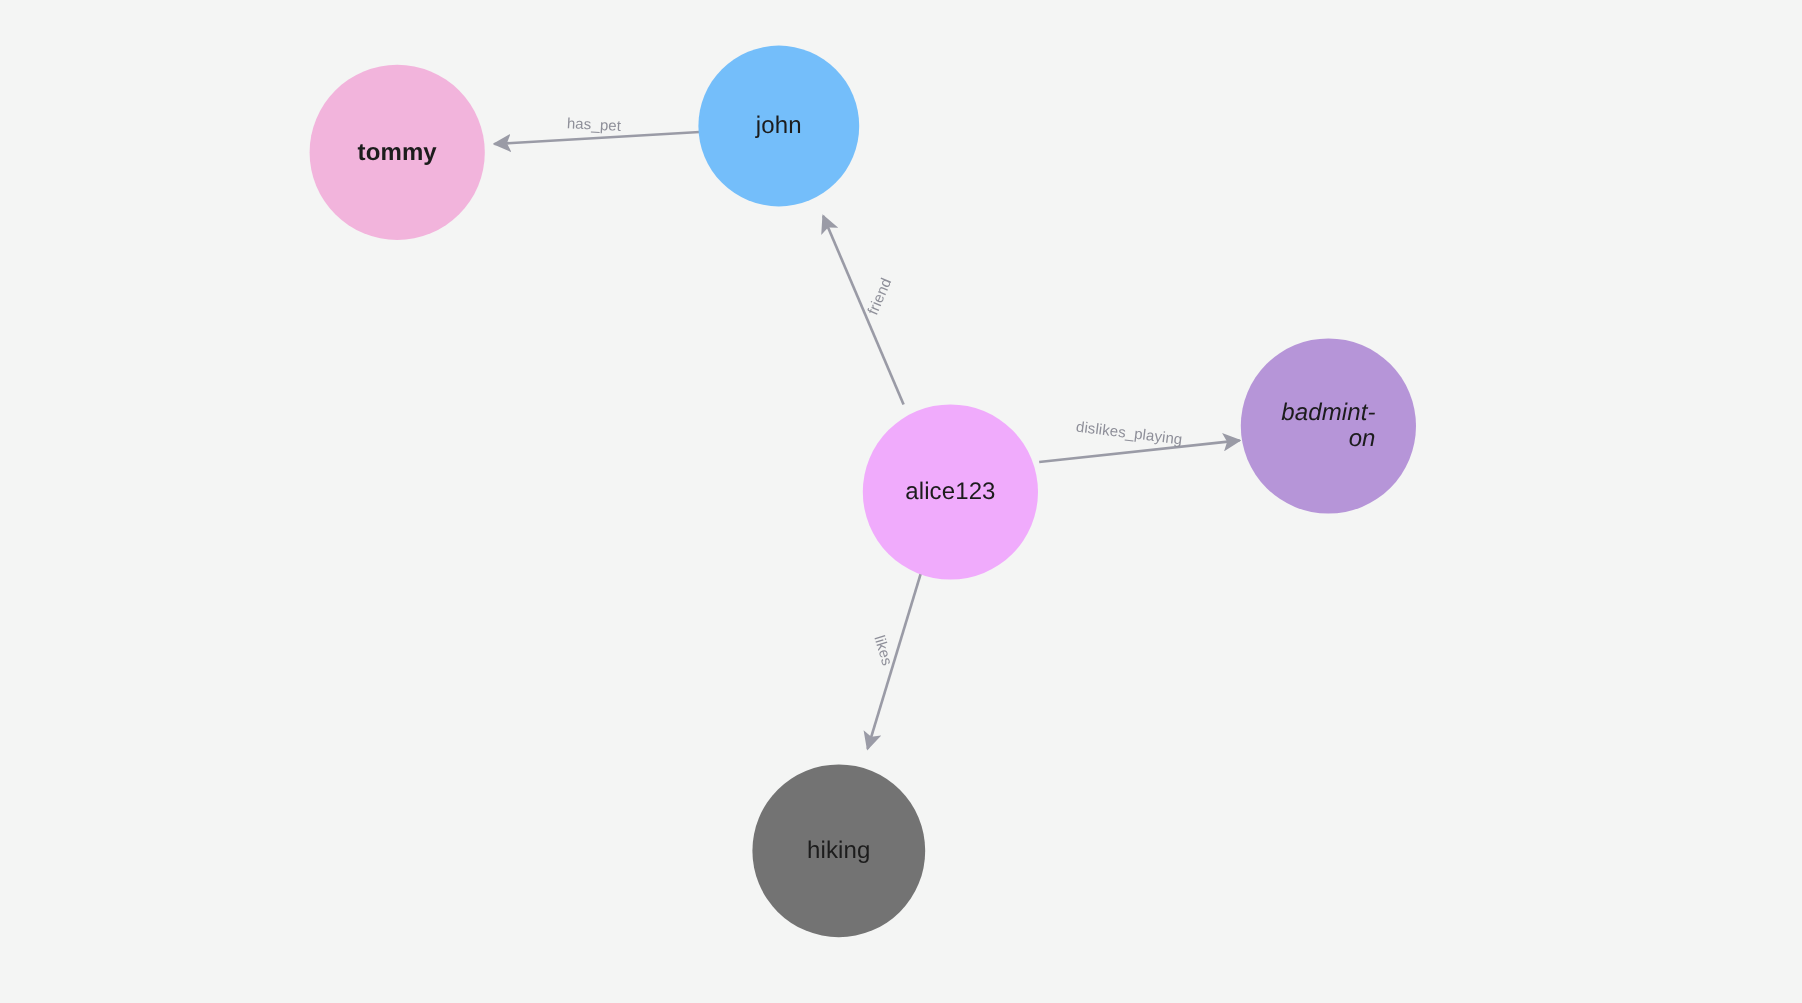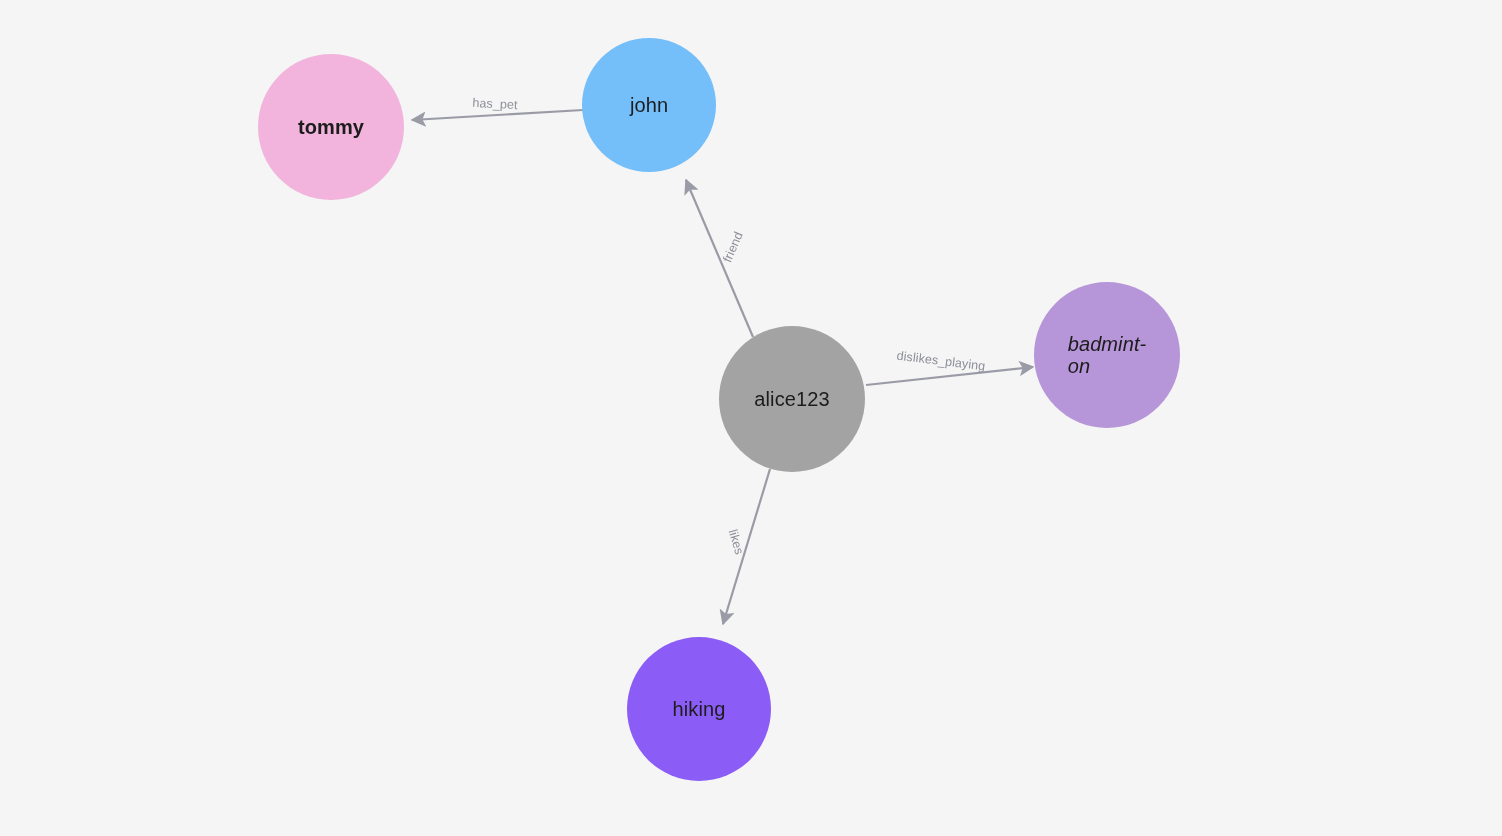--- a/index.html
+++ b/index.html
@@ -25,21 +25,21 @@
     inset: 0;
     width: 1502px;
     height: 836px;
   }
   .graph-node {
     position: absolute;
     border-radius: 50%;
     display: flex;
     align-items: center;
     justify-content: center;
-    text-align: left;
+    text-align: right;
     box-sizing: border-box;
     cursor: pointer;
   }
   .node-label {
     color: #1c1c1c;
     font-size: 20px;
     line-height: 1.12;
     letter-spacing: 0.1px;
     font-family: "Liberation Sans", sans-serif;
     white-space: pre-line;
@@ -76,28 +76,28 @@
       </g>
   </svg>
 
   <div id="node-layer">
       <div class="graph-node" style="left: 258px; top: 54px; width: 146px; height: 146px; background: rgb(242, 180, 220);">
         <span class="node-label" style="color: rgb(28, 28, 28); font-weight: bold;">tommy</span>
       </div>
       <div class="graph-node" style="left: 582px; top: 38px; width: 134px; height: 134px; background: rgb(116, 190, 250);">
         <span class="node-label" style="color: rgb(28, 28, 28);">john</span>
       </div>
-      <div class="graph-node" style="left: 719px; top: 326px; width: 146px; height: 146px; background: #a3a3a3;">
+      <div class="graph-node" style="left: 719px; top: 337px; width: 146px; height: 146px; background: #f0abfc;">
         <span class="node-label" style="color: rgb(28, 28, 28);">alice123</span>
       </div>
       <div class="graph-node" style="left: 1034px; top: 282px; width: 146px; height: 146px; background: rgb(182, 149, 216);">
         <span class="node-label" style="color: rgb(28, 28, 28); font-style: italic;">badmint-
 on</span>
       </div>
-      <div class="graph-node" style="left: 627px; top: 637px; width: 144px; height: 144px; background: #8b5cf6;">
+      <div class="graph-node" style="left: 627px; top: 637px; width: 144px; height: 144px; background: #737373;">
         <span class="node-label" style="color: rgb(28, 28, 28);">hiking</span>
       </div>
     </div>
   <div id="edge-label-layer">
       <div class="edge-label" style="color: rgb(142, 143, 153); left: 495px; top: 104px; transform: translate(-50%, -50%) rotate(3deg);">has_pet</div>
       <div class="edge-label" style="color: rgb(142, 143, 153); left: 733px; top: 247px; transform: translate(-50%, -50%) rotate(-67deg);">friend</div>
       <div class="edge-label" style="color: rgb(142, 143, 153); left: 941px; top: 361px; transform: translate(-50%, -50%) rotate(7deg);">dislikes_playing</div>
       <div class="edge-label" style="color: rgb(142, 143, 153); left: 736px; top: 542px; transform: translate(-50%, -50%) rotate(73deg);">likes</div>
     </div>
 

